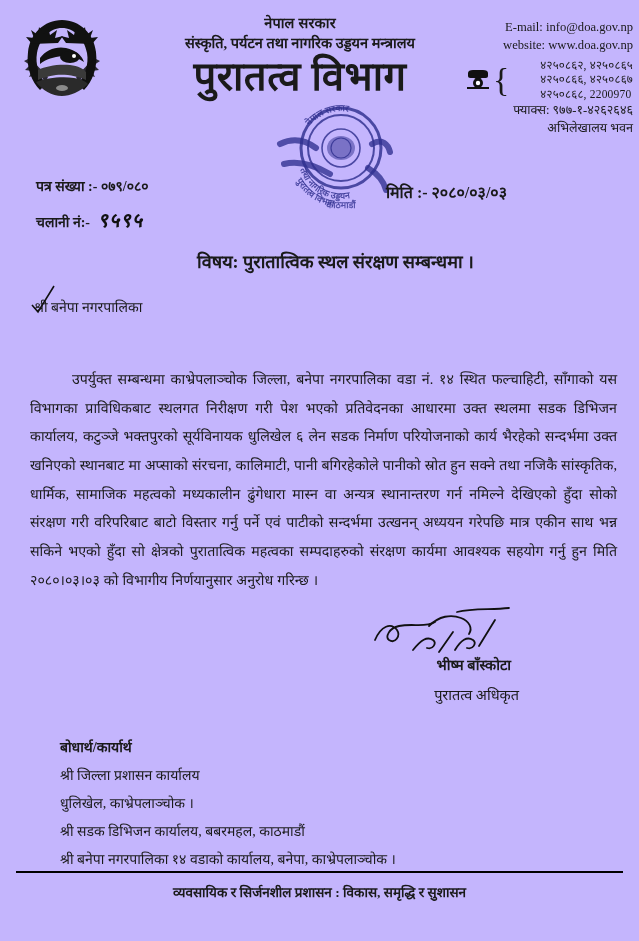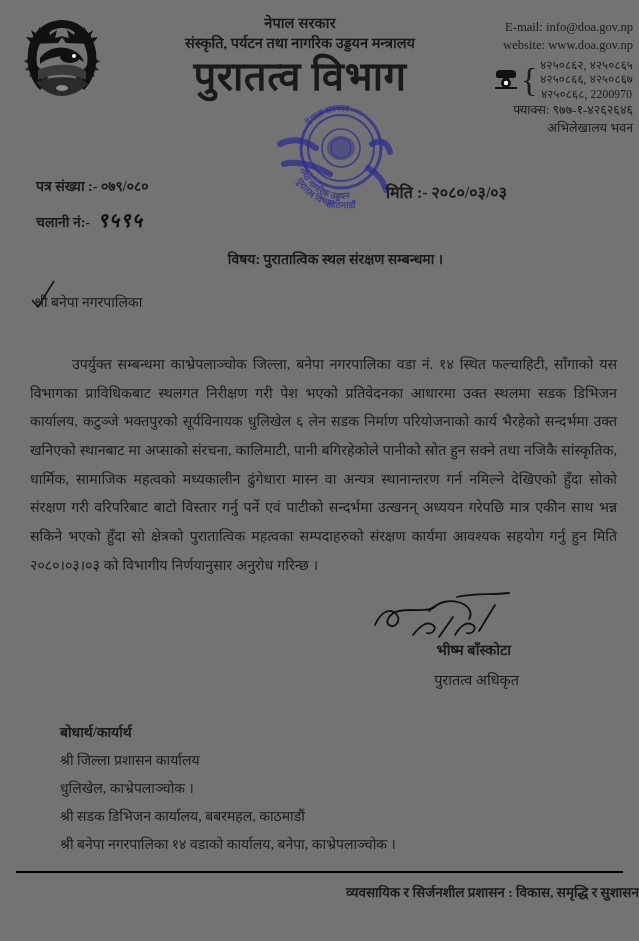--- a/index.html
+++ b/index.html
@@ -4,21 +4,21 @@
 <style>
   html, body {
     margin: 0;
     padding: 0;
     background: #ffffff;
   }
   .page {
     position: relative;
     width: 639px;
     height: 941px;
-    background: #737373;
+    background: #c4b5fd;
     font-family: "Liberation Serif", "DejaVu Serif", serif;
     color: #1a1a1a;
     overflow: hidden;
   }
 
   
   .header {
     position: relative;
     height: 175px;
   }
@@ -85,24 +85,25 @@
   }
   .phone-icon { width: 26px; height: 22px; flex: 0 0 auto; }
   .phone-icon svg { display:block; width:100%; height:100%; }
   .brace {
     font-size: 34px;
     line-height: 0.8;
     font-family: "Liberation Serif", serif;
     margin: 0 1px 0 0;
   }
   .phone-nums {
-    text-align: center;
+    text-align: left;
     font-size: 11.5px;
     line-height: 1.3;
     letter-spacing: .2px;
+    margin-left: 28px;
   }
   .fax-line, .addr-line {
     font-size: 12.6px;
     line-height: 1.42;
     white-space: nowrap;
   }
 
   
   .seal {
     position: absolute;
@@ -142,21 +143,21 @@
     right: 132px;
     top: 2px;
     font-size: 16px;
     font-weight: bold;
     white-space: nowrap;
   }
 
   
   .subject {
     text-align: center;
-    font-size: 14px;
+    font-size: 18px;
     font-weight: bold;
     margin-top: 10px;
     padding-left: 32px;
   }
 
   
   .recipient {
     margin-top: 22px;
     padding-left: 34px;
     font-size: 14px;
@@ -167,21 +168,21 @@
     position: absolute;
     left: 30px;
     top: -10px;
     width: 26px;
     height: 30px;
   }
   .recipient .tick svg { display:block; width:100%; height:100%; }
 
   
   .body-text {
-    margin: 34px 22px 0 30px;
+    margin: 44px 22px 0 30px;
     font-size: 14.2px;
     line-height: 2.02;
     text-align: justify;
     text-justify: inter-word;
     text-indent: 42px;
     word-spacing: .5px;
   }
 
   
   .sigblock {
@@ -228,21 +229,21 @@
     left: 16px;
     right: 16px;
     bottom: 68px;
     border-top: 2px solid #000;
   }
   .footer-slogan {
     position: absolute;
     left: 0;
     right: 0;
     bottom: 40px;
-    text-align: right;
+    text-align: center;
     font-size: 13.5px;
     font-weight: bold;
   }
 </style>
 </head>
 <body>
 
 <div class="page">
 
   <div class="header">

